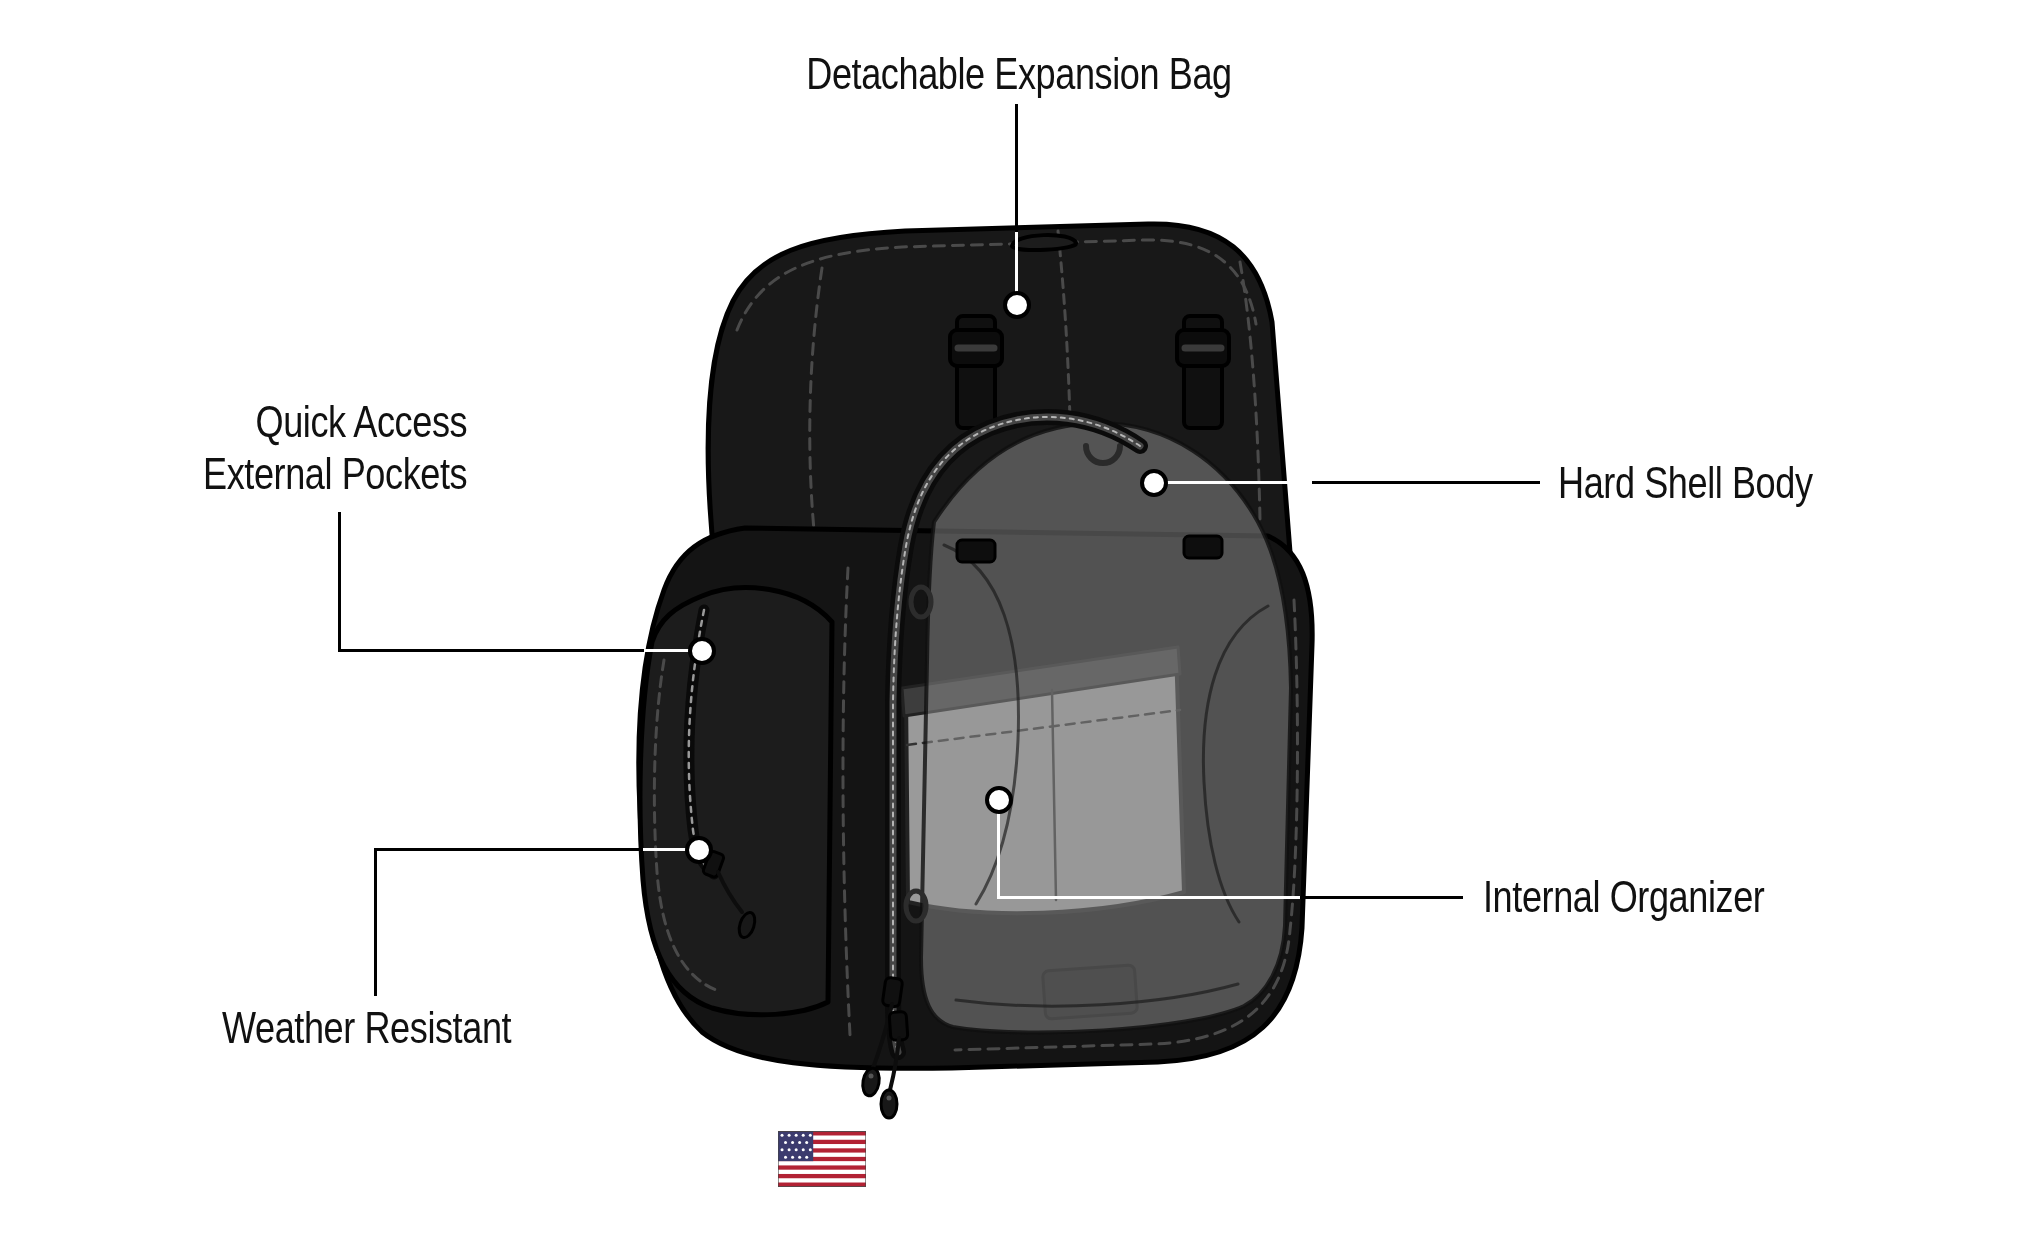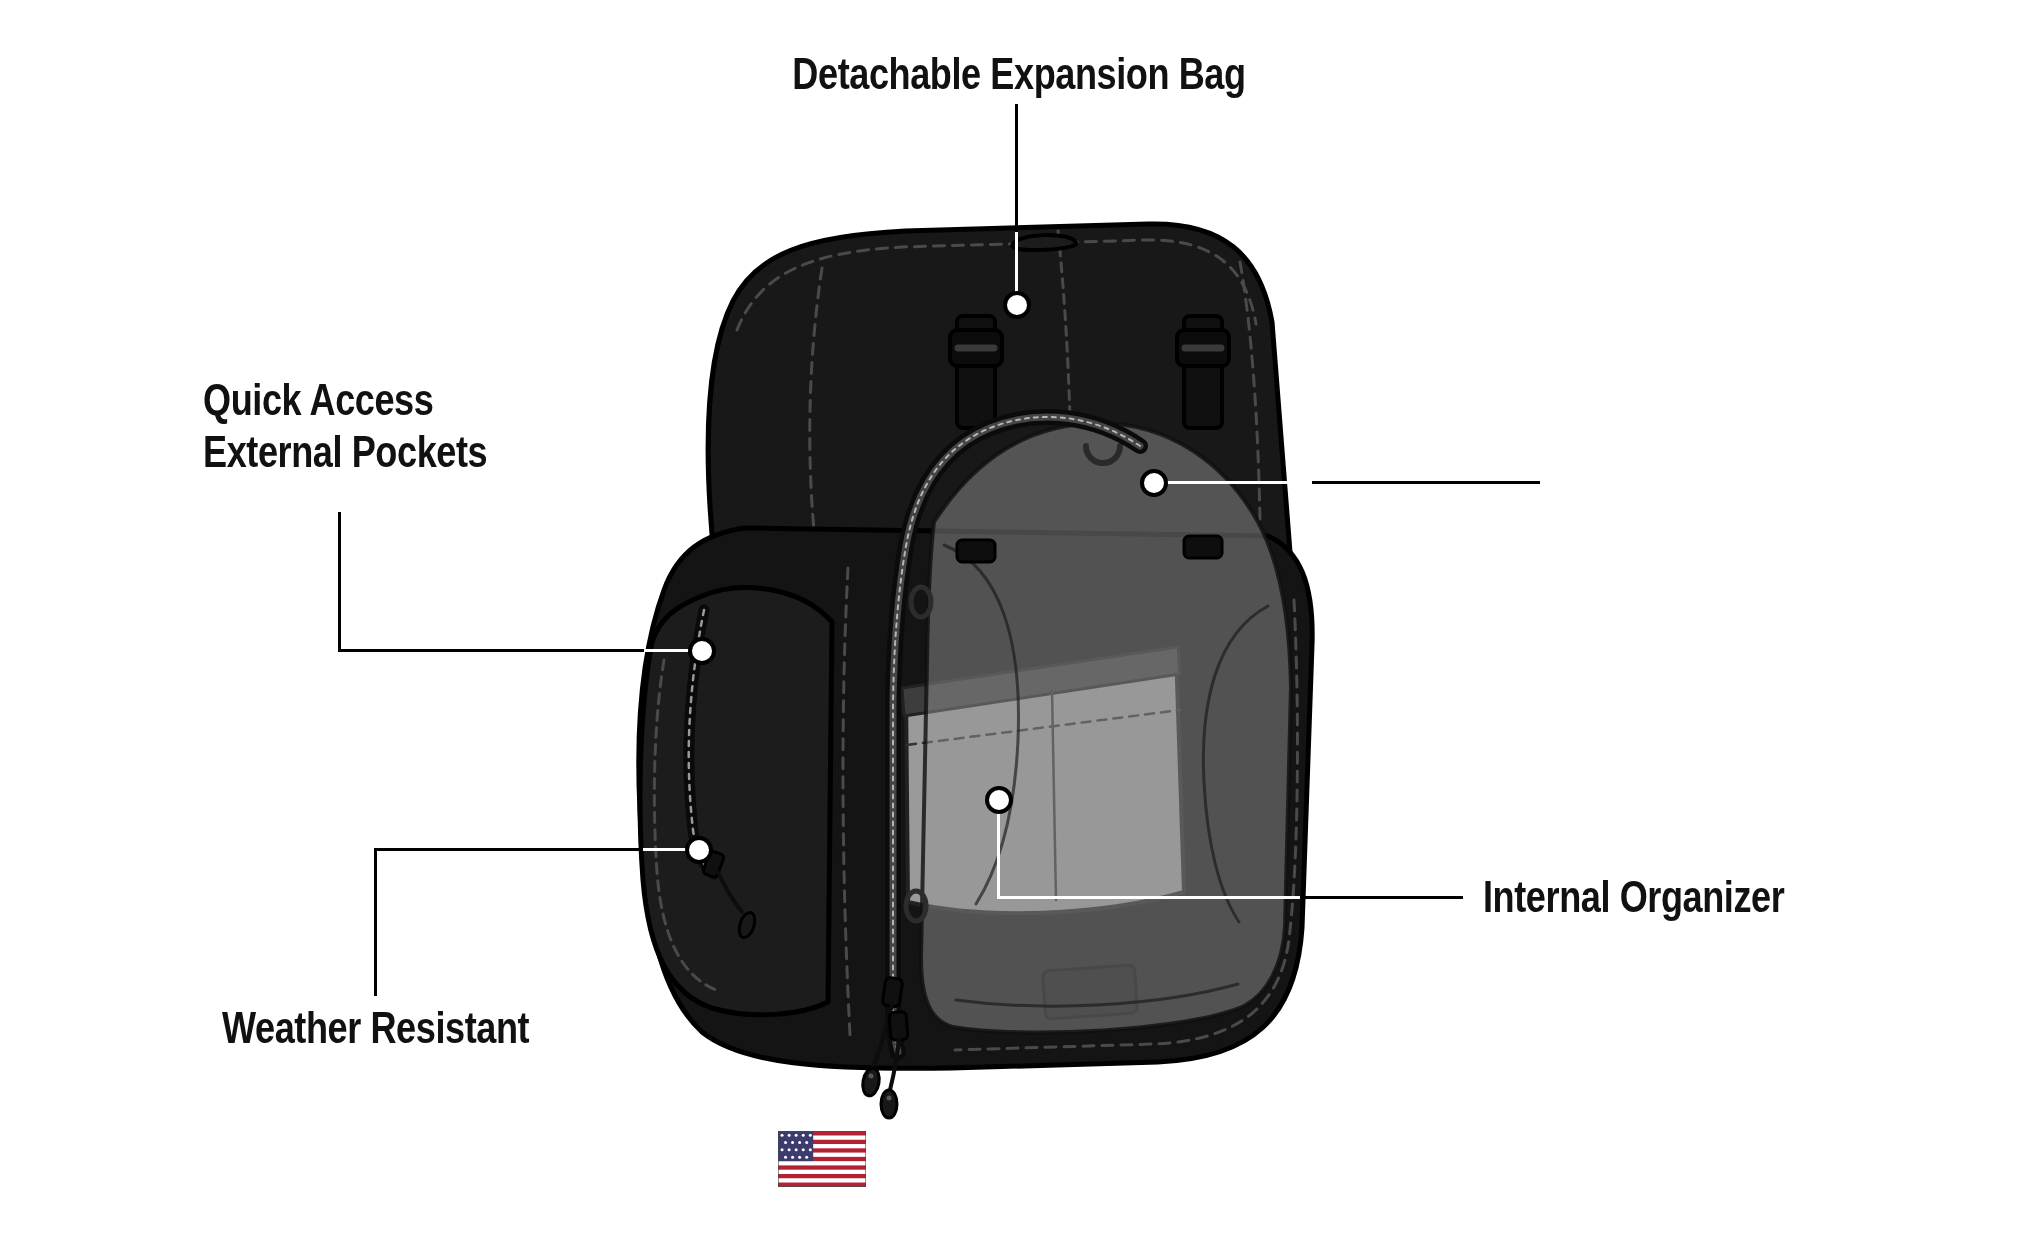--- a/index.html
+++ b/index.html
@@ -9,21 +9,21 @@
     font-family: "Liberation Sans", sans-serif;
     overflow: hidden;
     --text: #111111;
     --callout-line: #000000;
   }
   .canvas { position: relative; width: 2044px; height: 1248px; background: #fff; }
   .bag { position: absolute; left: 0; top: 0; }
 
   .label {
     position: absolute;
-    font-weight: 700;
+    font-weight: 400;
     font-size: 44px;
     color: var(--text, #111);
     line-height: 1.18;
     white-space: nowrap;
     letter-spacing: -0.5px;
   }
   .cond { display: inline-block; transform: scaleX(0.82); transform-origin: 0 50%; }
   .cond.block { display: block; }
   .centered { transform: translateX(-50%); }
   .centered .cond { transform-origin: 50% 50%; }
@@ -141,25 +141,28 @@
   <div class="point" style="left:1003px; top:291px;"></div>
   <div class="point" style="left:688px;  top:637px;"></div>
   <div class="point" style="left:1140px; top:469px;"></div>
   <div class="point" style="left:985px;  top:786px;"></div>
   <div class="point" style="left:685px;  top:836px;"></div>
 
   <div class="label centered" style="left:1019px; top:48px;">
     <span class="cond">Detachable Expansion Bag</span>
   </div>
 
-  <div class="label" style="left:203px; top:374px;">
+  <div class="label" style="left:203px; top:396px;text-align:right;">
     <span class="cond block">Quick Access</span>
     <span class="cond block">External Pockets</span>
   </div>
 
+  <div class="label" style="left:1558px; top:457px;">
+    <span class="cond">Hard Shell Body</span>
+  </div>
 
   <div class="label" style="left:1483px; top:871px;">
     <span class="cond">Internal Organizer</span>
   </div>
 
   <div class="label" style="left:222px; top:1002px;">
     <span class="cond">Weather Resistant</span>
   </div>
 
   <svg class="flag" style="left:778px; top:1131px;" width="88" height="56" viewBox="0 0 76 48" aria-hidden="true">

